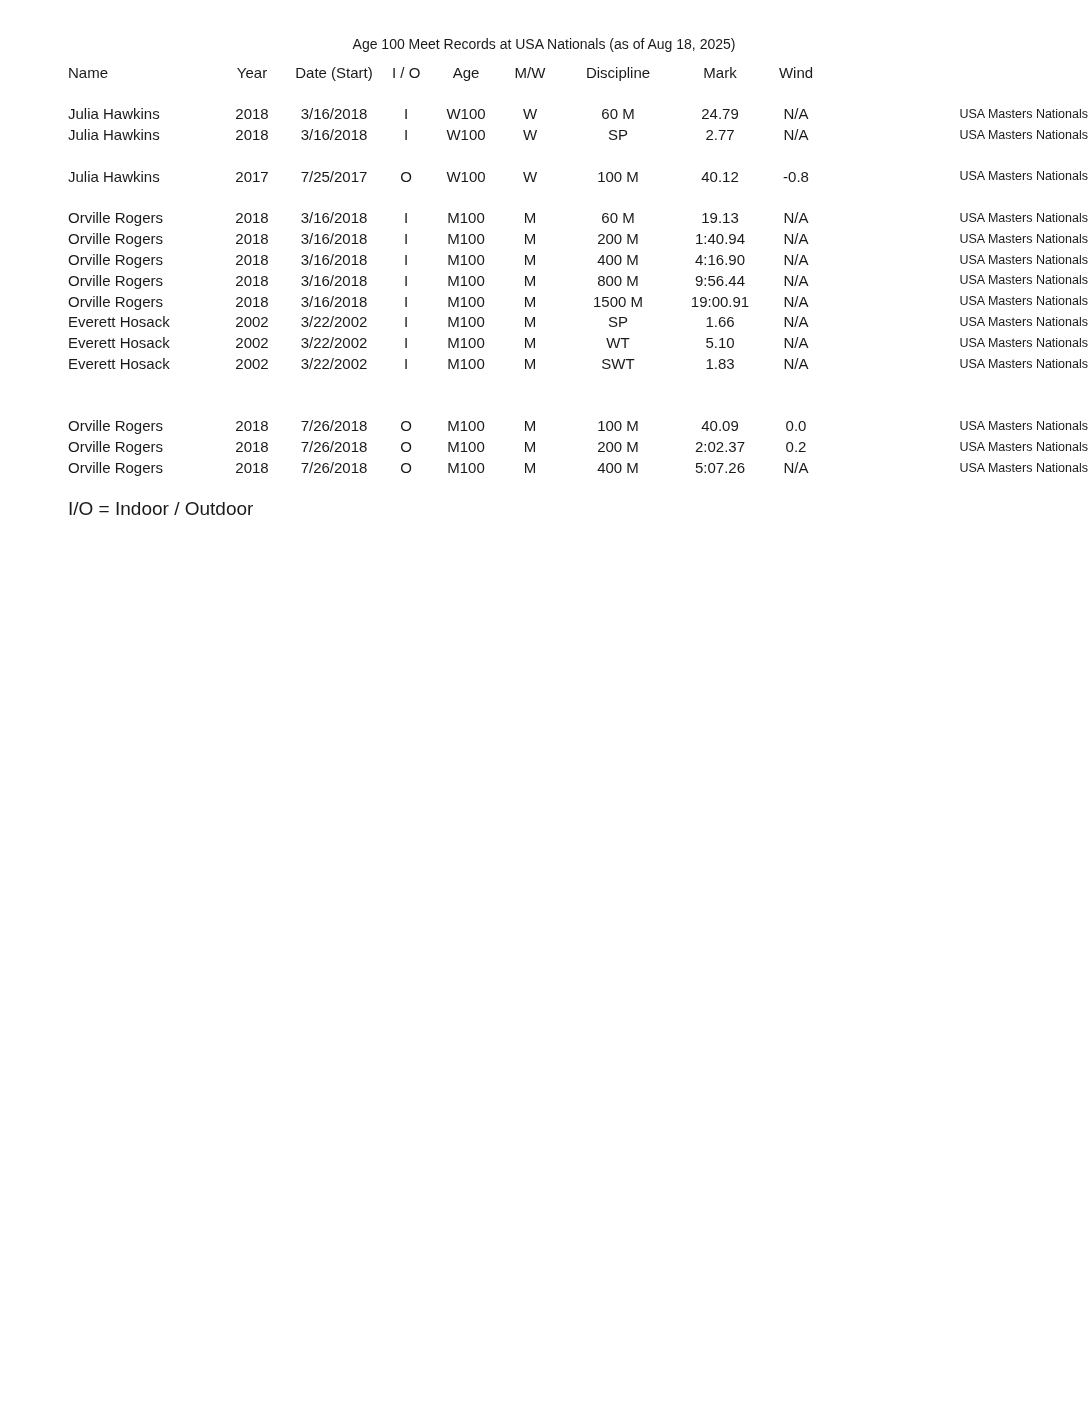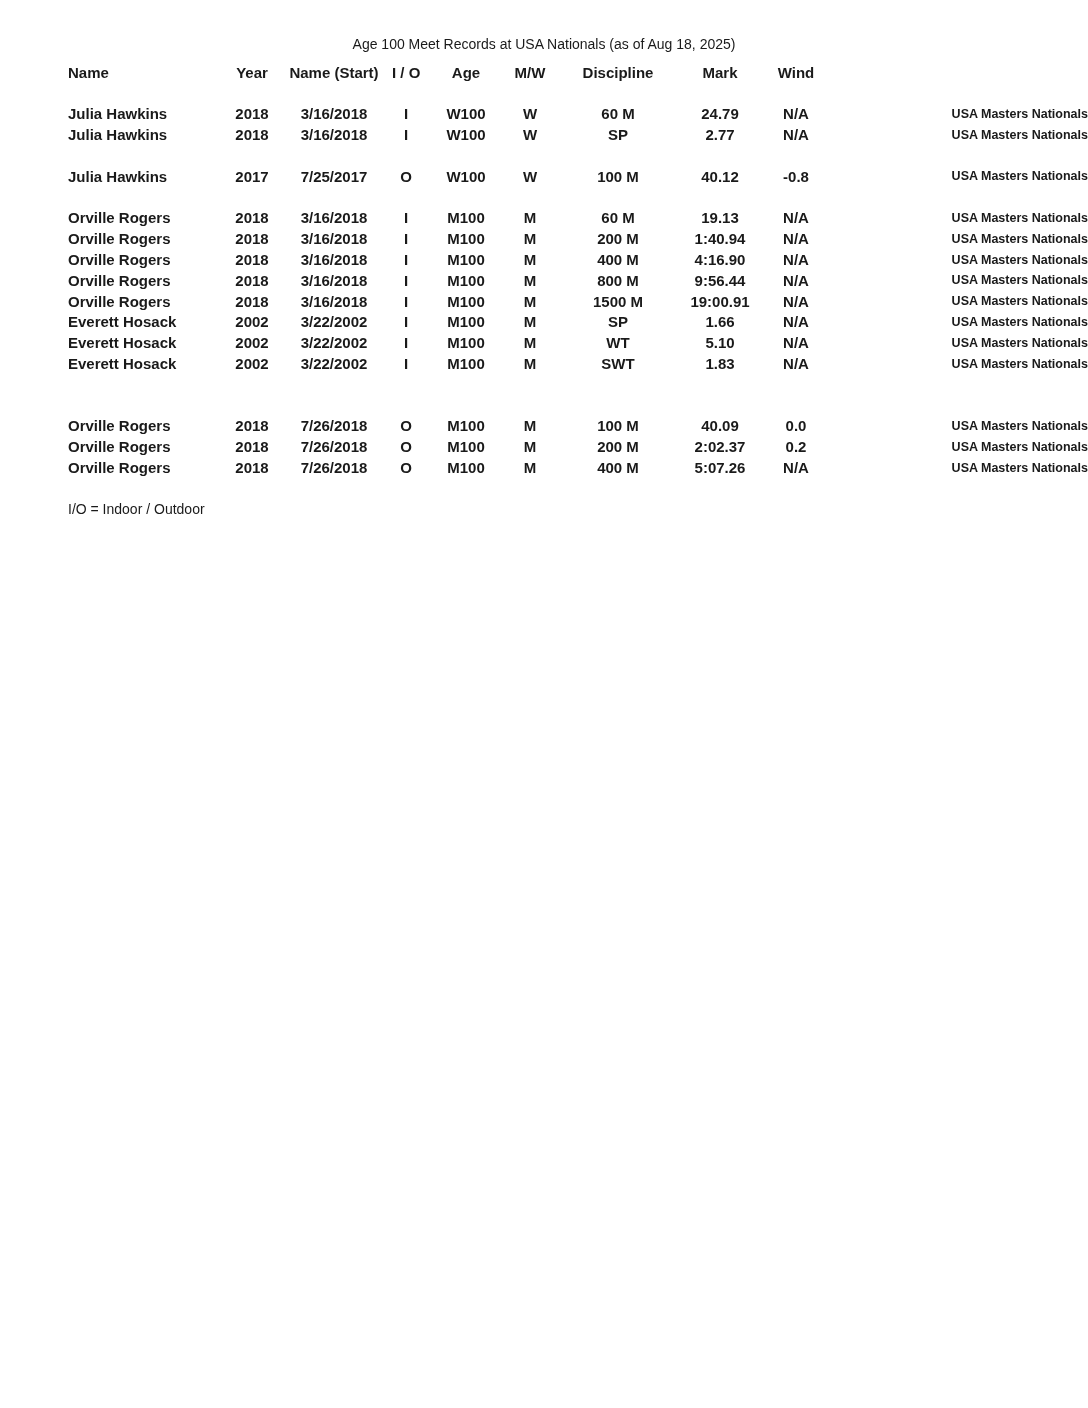--- a/index.html
+++ b/index.html
@@ -28,43 +28,42 @@
     left: 68px;
     right: 0;
   }
   .row {
     height: 20.8px;
     display: grid;
     grid-template-columns: 160px 48px 116px 28px 92px 36px 140px 64px 88px auto;
     align-items: center;
     font-size: 15px;
     white-space: nowrap;
-    font-weight: bold;
   }
   .row.spacer {  }
   .c { overflow: visible; }
   .ctr { text-align: center; }
   .meet { font-size: 12.5px; text-align: right; }
   .footnote {
     height: 20.8px;
     line-height: 20.8px;
-    font-size: 14px;
+    font-size: 19px;
   }
 </style>
 </head>
 <body>
 
 <div class="title">Age 100 Meet Records at USA Nationals (as of Aug 18, 2025)</div>
 
 <div class="sheet">
 
   <div class="row">
     <div class="c">Name</div>
     <div class="c ctr">Year</div>
-    <div class="c ctr">Name (Start)</div>
+    <div class="c ctr">Date (Start)</div>
     <div class="c ctr">I / O</div>
     <div class="c ctr">Age</div>
     <div class="c ctr">M/W</div>
     <div class="c ctr">Discipline</div>
     <div class="c ctr">Mark</div>
     <div class="c ctr">Wind</div>
     <div class="c meet"></div>
   </div>
 
   <div class="row spacer"></div>

